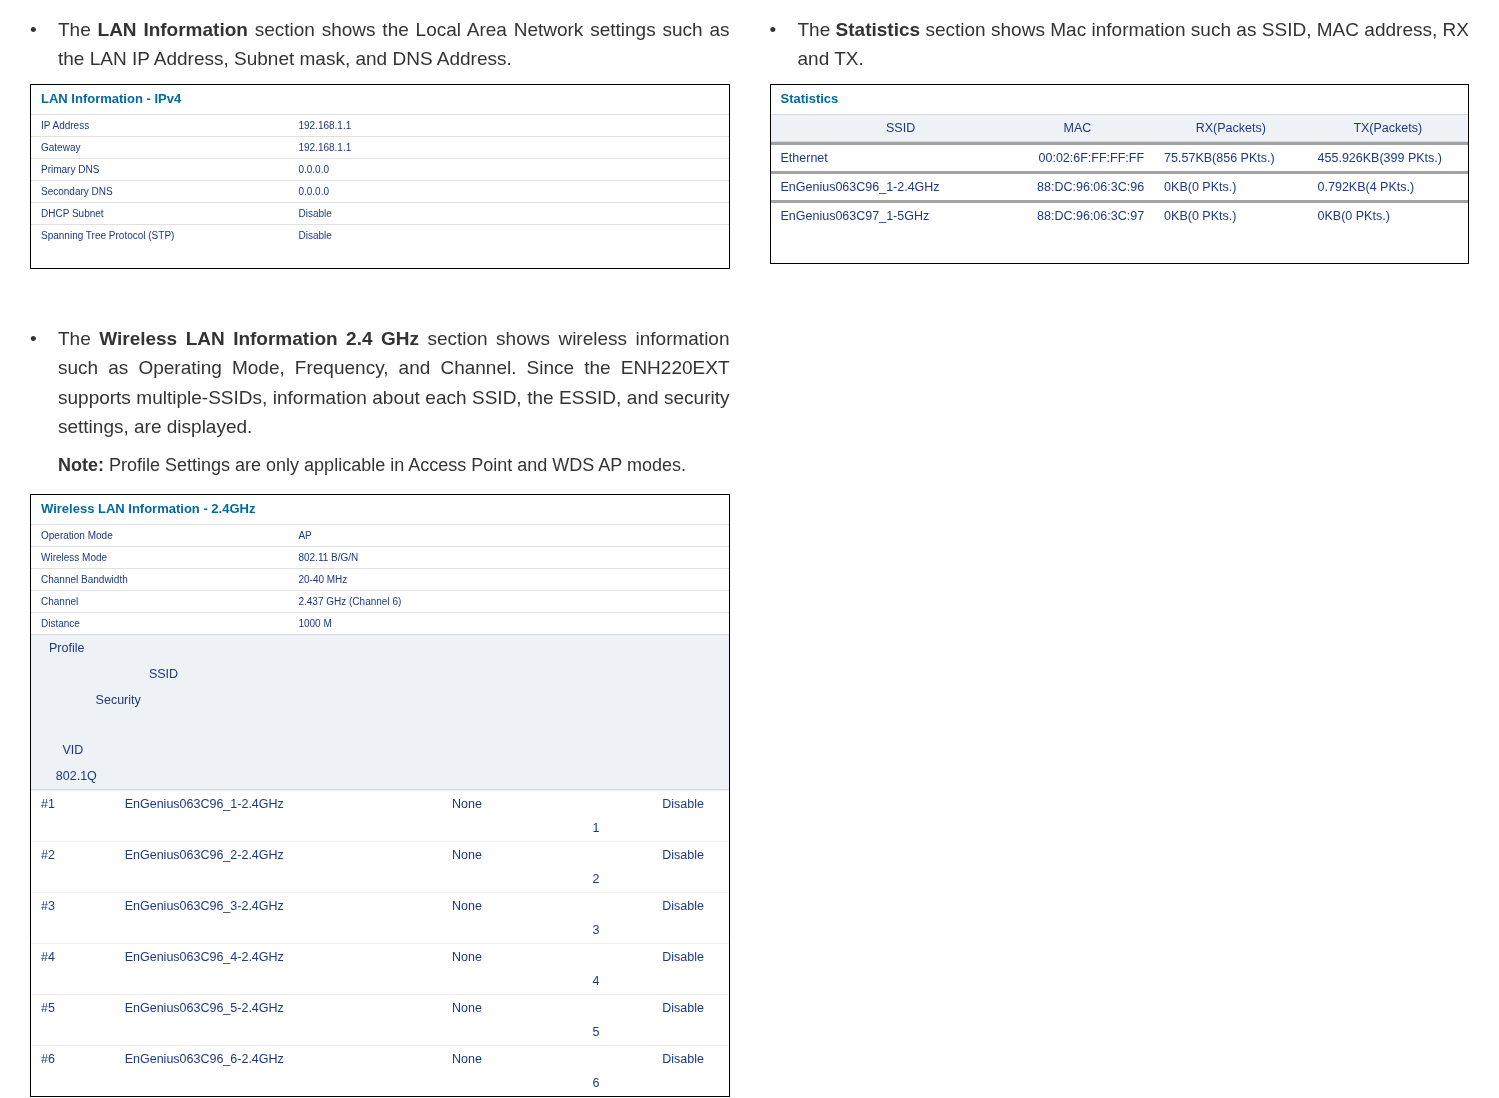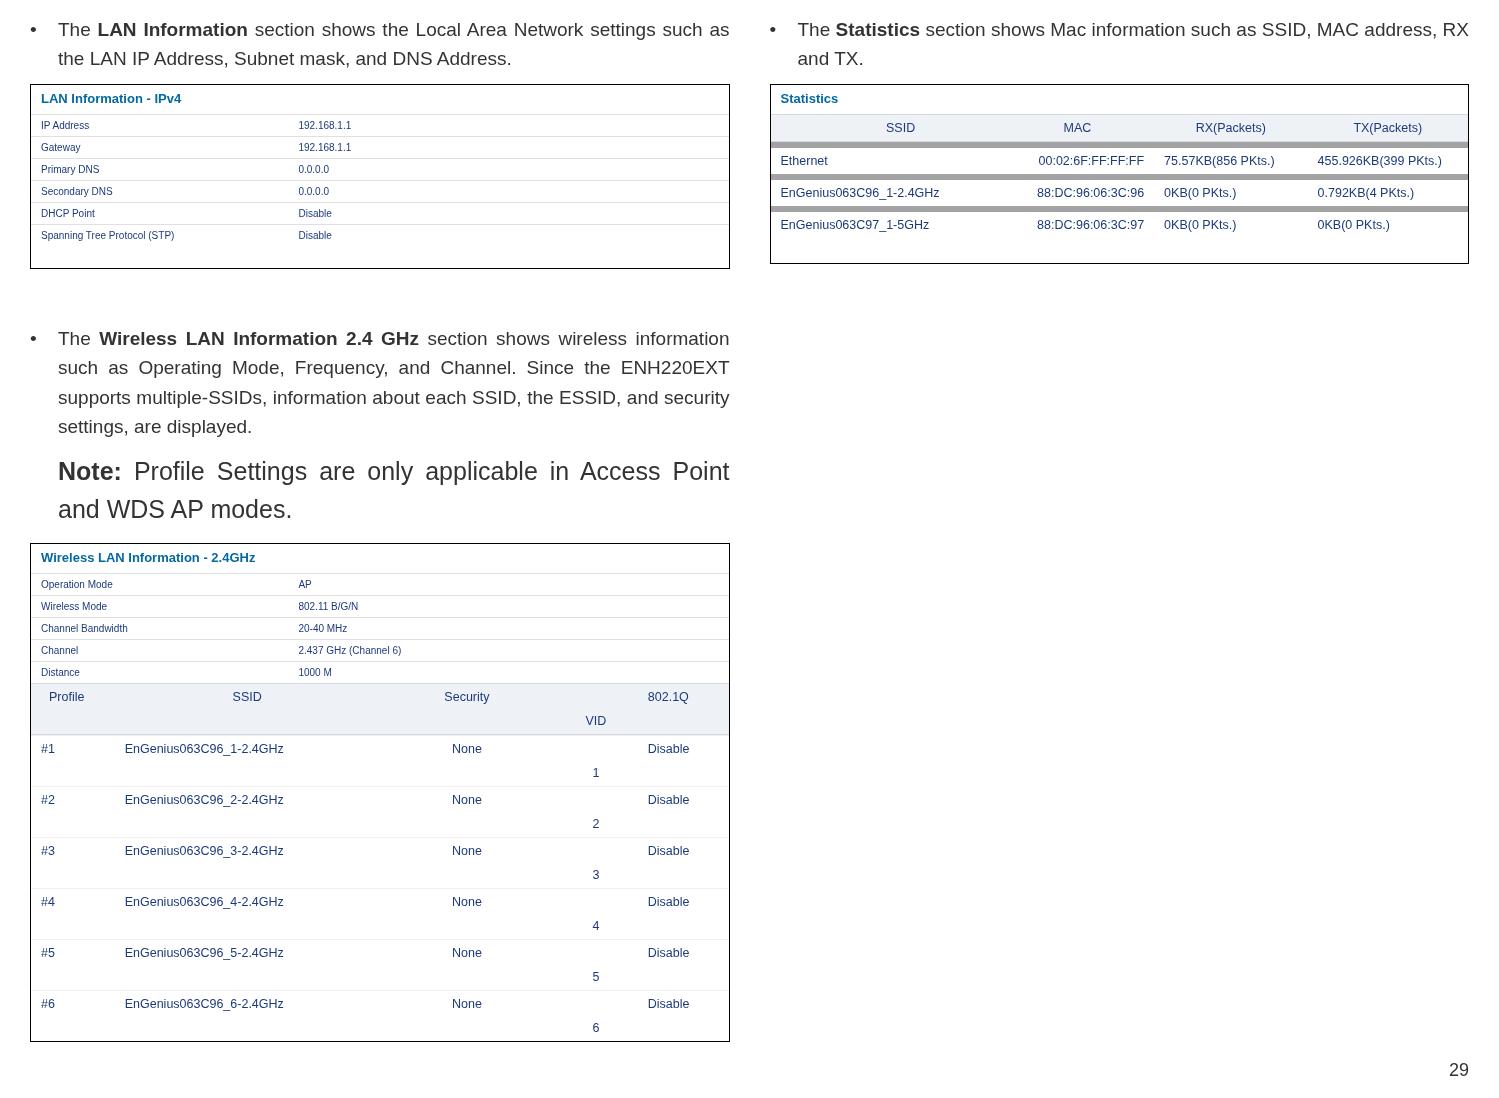--- a/index.html
+++ b/index.html
@@ -56,53 +56,54 @@
     .row .label { width: 38%; }
     .row .value { width: 62%; }
     .stats-header { display: flex; }
     .stats-header > div, .stats-row > div {
       font-family: Arial, sans-serif;
       font-size: 12.5px;
       color: #1d3a7c;
       padding: 6px 10px;
     }
     .stats-header { background: #eef1f6; border-top: 1px solid #d5d9e0; border-bottom: 1px solid #d5d9e0; }
-    .stats-row { display: flex; border-top: 6px solid #a3a3a3; }
+    .stats-row { display: flex; border-top: 3px solid #a3a3a3; }
     .c-ssid { width: 33%; }
     .c-mac { width: 22%; text-align: right; }
     .c-rx { width: 22%; }
     .c-tx { width: 23%; }
     .stats-header .c-ssid, .stats-header .c-mac, .stats-header .c-rx, .stats-header .c-tx { text-align: center; }
     .stats-header .c-ssid { padding-left: 40px; }
     .wlan-section { margin-top: 55px; }
-    .note-line { font-size: 25px; line-height: 1.55; margin-top: 10px; text-align: justify; padding-left: 28px; }
+    .note-line { font-size: 18px; line-height: 1.55; margin-top: 10px; text-align: justify; padding-left: 28px; }
     .ssid-header {
       display: flex;
       background: #eef1f6;
       font-family: Arial, sans-serif;
       font-size: 12.5px;
       color: #1d3a7c;
       border-top: 1px solid #d5d9e0;
       border-bottom: 1px solid #d5d9e0;
+      flex-direction: column;
     }
     .ssid-header > div, .ssid-row > div {
       padding: 6px 10px;
     }
     .ssid-row {
       display: flex;
       font-family: Arial, sans-serif;
       font-size: 12.5px;
       color: #1d3a7c;
       border-top: 1px solid #f0f0f0;
     }
     .s-profile { width: 12%; }
     .s-ssid { width: 38%; }
     .s-security { width: 25%; text-align: center; }
     .s-vid { width: 12%; text-align: center; margin-top: 24px; }
-    .s-8021q { width: 13%; text-align: left; }
+    .s-8021q { width: 13%; text-align: center; }
     .ssid-header .s-profile { padding-left: 18px; }
     .ssid-header .s-ssid { text-align: center; }
     .page-num {
       text-align: right;
       font-size: 18px;
       margin-top: 18px;
       font-family: Arial, sans-serif;
     }
     .stats-panel { min-height: 180px; }
   </style>
@@ -130,21 +131,21 @@
         </div>
       <div class="row">
           <div class="label">Primary DNS</div>
           <div class="value">0.0.0.0</div>
         </div>
       <div class="row">
           <div class="label">Secondary DNS</div>
           <div class="value">0.0.0.0</div>
         </div>
       <div class="row">
-          <div class="label">DHCP Point</div>
+          <div class="label">DHCP Subnet</div>
           <div class="value">Disable</div>
         </div>
       <div class="row">
           <div class="label">Spanning Tree Protocol (STP)</div>
           <div class="value">Disable</div>
         </div>
       <div style="height:22px"></div>
     </div>
 
     <div class="wlan-section">

